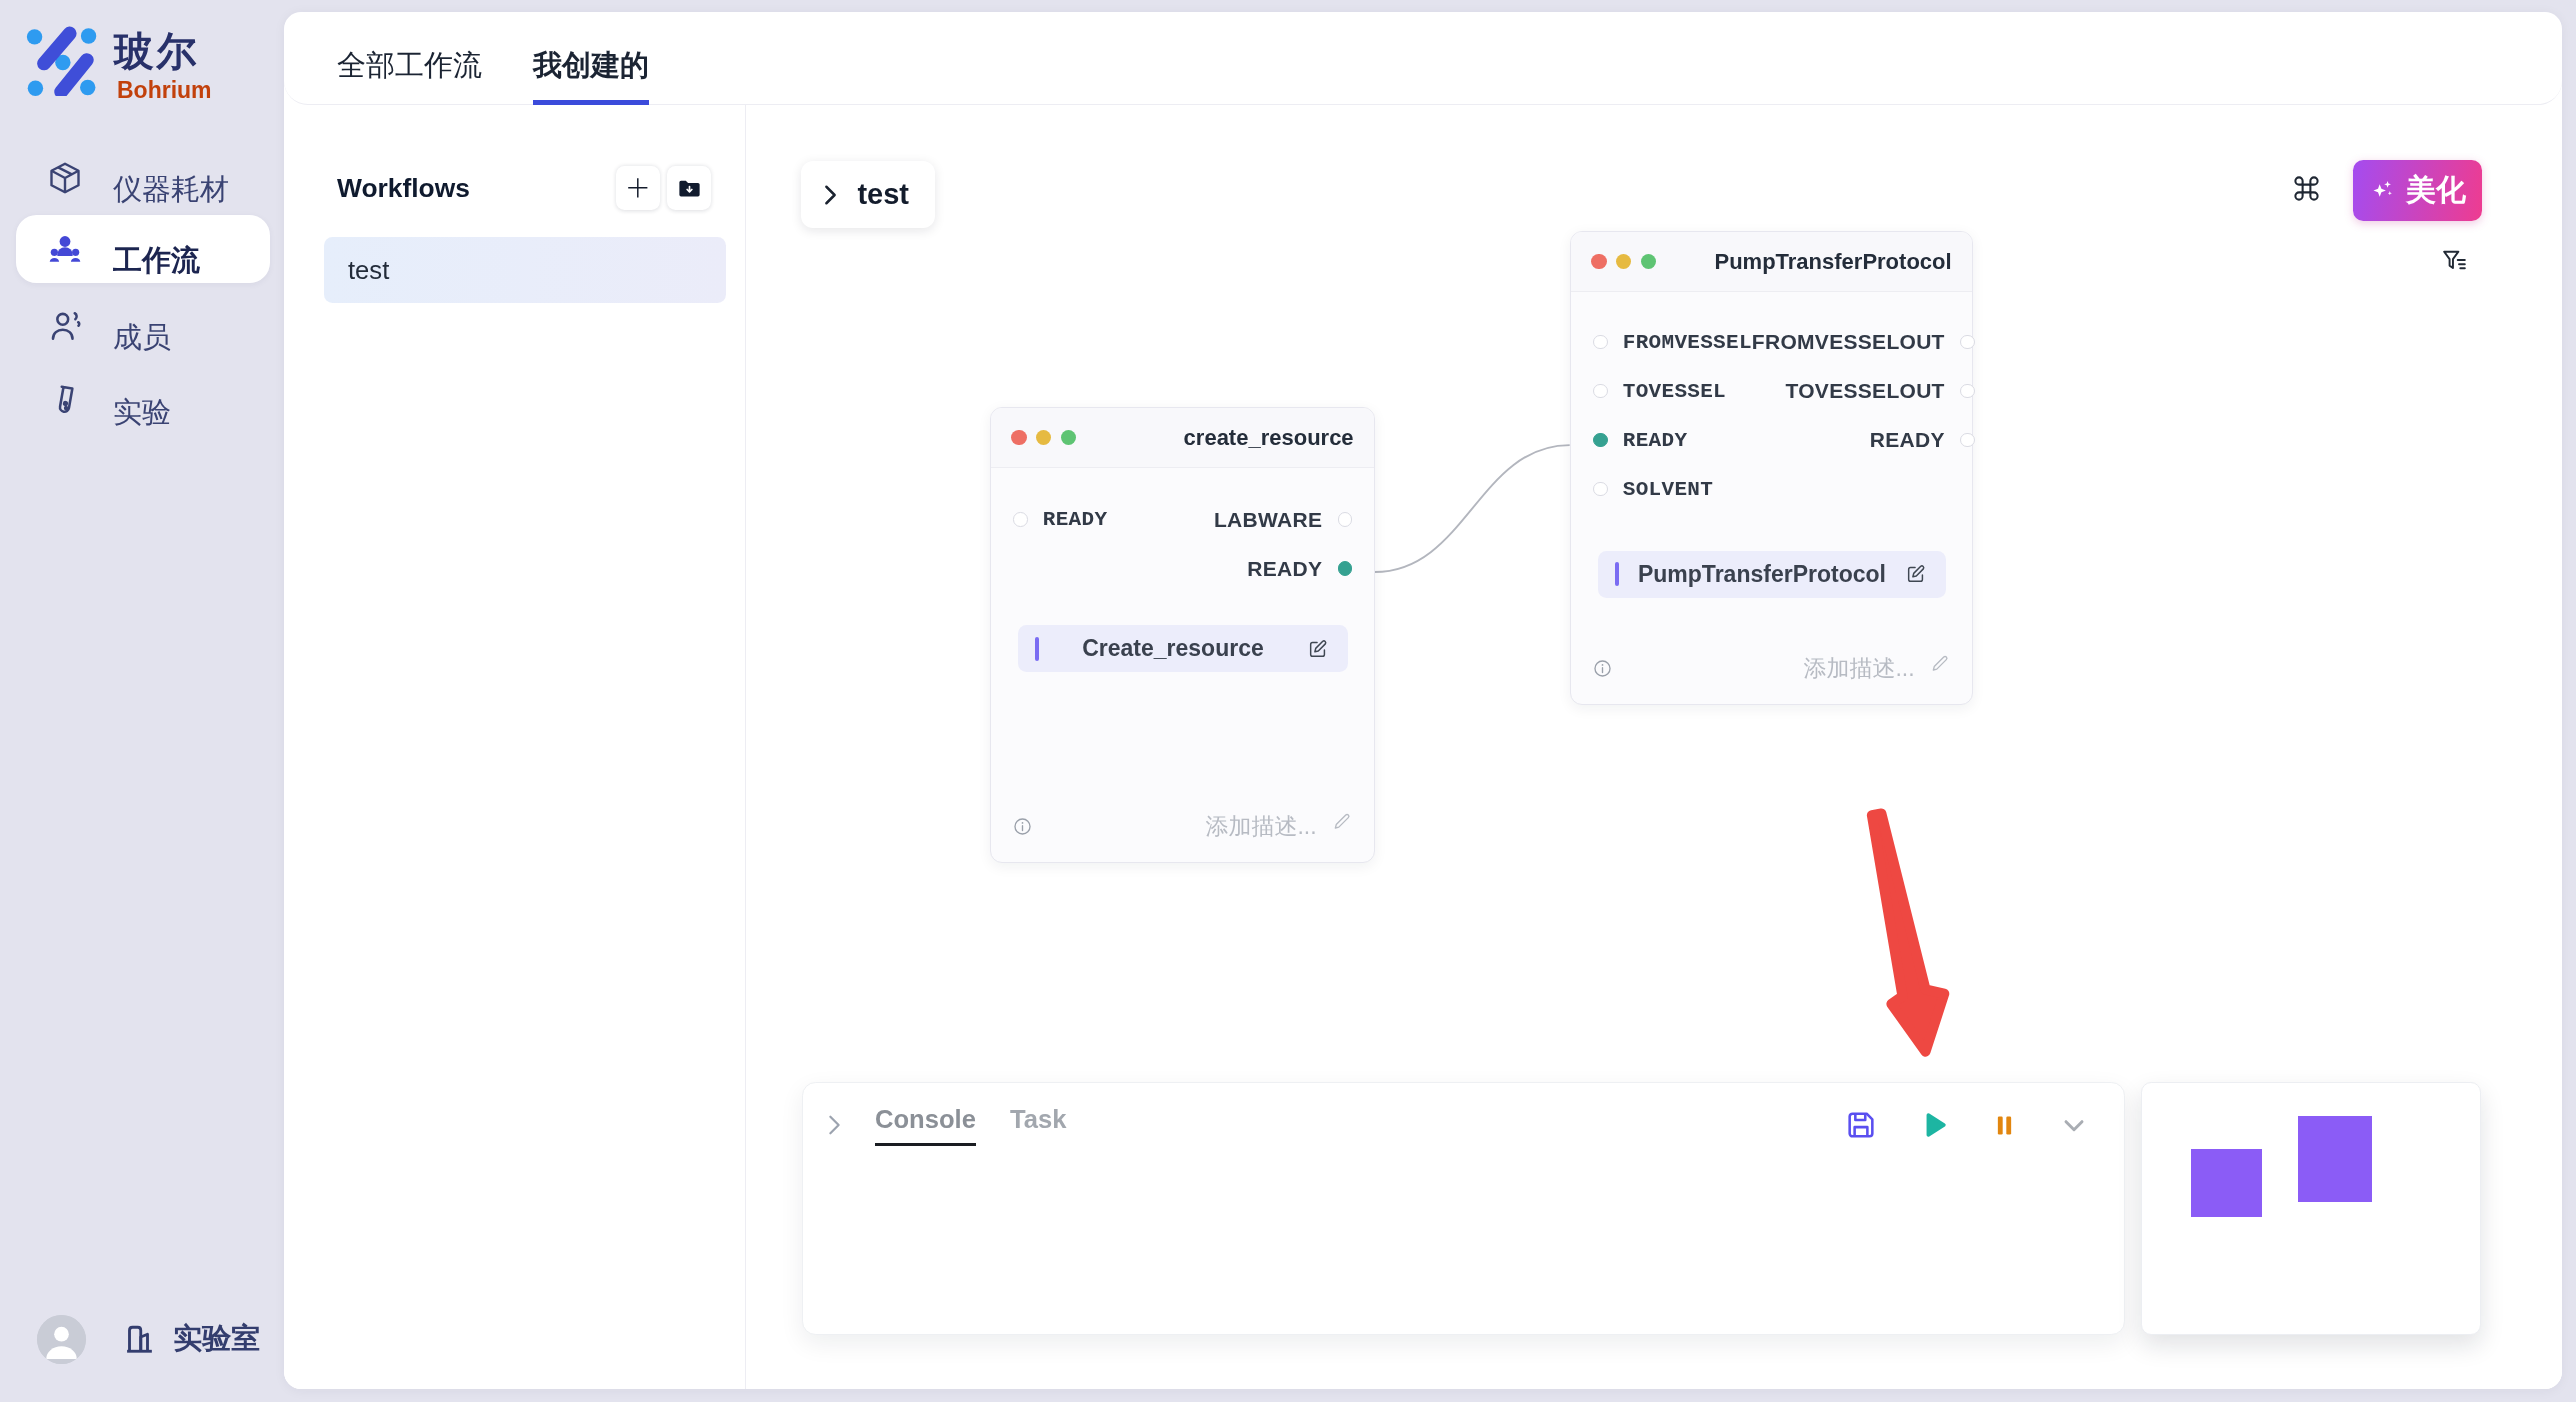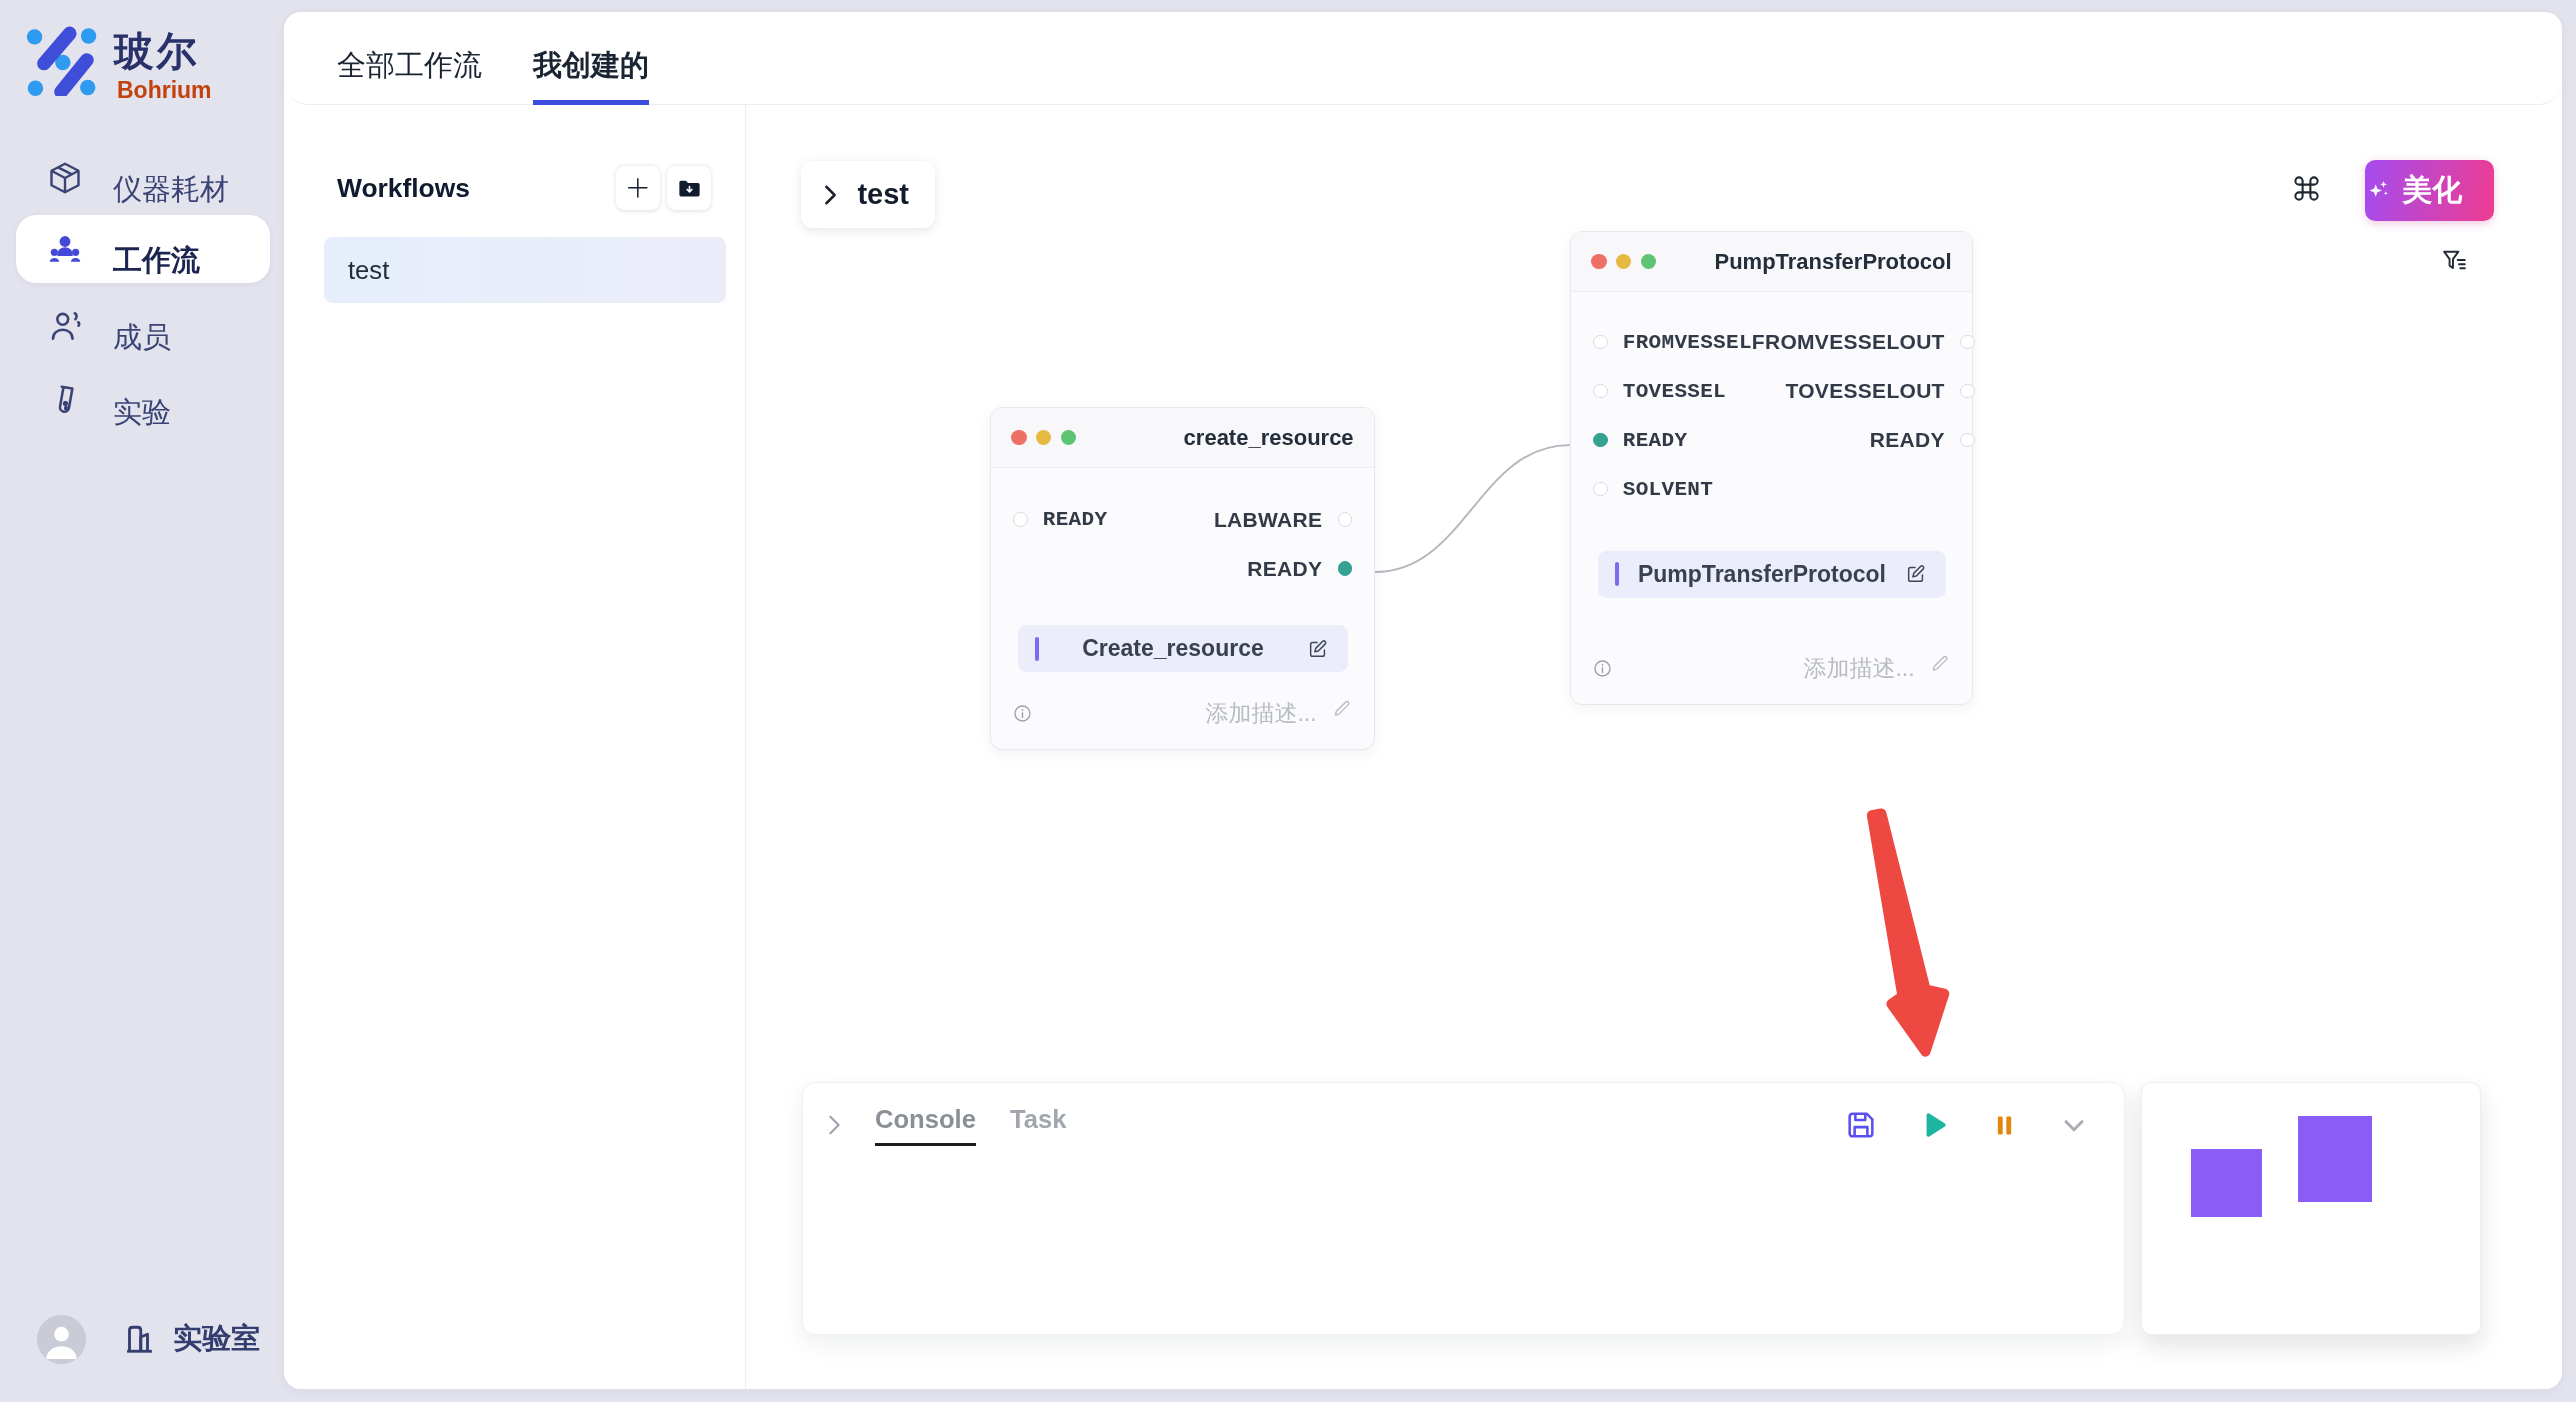--- a/index.html
+++ b/index.html
@@ -66,22 +66,22 @@
   .wire { position:absolute; left:0; top:0; pointer-events:none; }
 
   .breadcrumb-card { position:absolute; left:55px; top:56px; width:134px; height:67px;
     background:#fff; border-radius:12px; box-shadow:0 2.6px 10.2px rgba(20,24,40,.10);
     display:flex; align-items:center; padding:0 19px 0 20.4px; gap:17px; cursor:pointer; }
   .breadcrumb-card .bc-label { font-size:29px; font-weight:700; color:#131c2c; }
 
   .cmd-btn { position:absolute; left:1545px; top:68px; width:34px; height:34px; cursor:pointer; }
   .beautify-btn { position:absolute; left:1607px; top:55px; width:129px; height:61px;
     border-radius:10.2px; background:linear-gradient(100deg,#a44cf0 0%,#ee3c90 100%);
-    display:flex; align-items:center; gap:10.2px; cursor:pointer;
-    box-shadow:0 2.6px 8.5px rgba(200,60,150,.25);margin-left:12px; }
+    display:flex; align-items:center; justify-content:center; gap:10.2px; cursor:pointer;
+    box-shadow:0 2.6px 8.5px rgba(200,60,150,.25); }
   .beautify-btn .bt-label { color:#fff; font-size:30px; font-weight:600; }
   .filter-btn { position:absolute; left:1693px; top:141px; width:31px; height:32px; cursor:pointer; }
 
   
   .node { position:absolute; background:#fbfbfd; border:0.9px solid #e7e7ef; border-radius:12px;
     box-shadow:0 3.4px 13.6px rgba(25,28,50,.06); display:flex; flex-direction:column; }
   .node-header { height:60px; background:#f8f8fb; border-bottom:0.9px solid #ededf2;
     border-radius:11px 11px 0 0; display:flex; align-items:center; padding:0 20.4px; flex:0 0 60px; }
   .lights { display:flex; gap:9.4px; }
   .light { width:15.3px; height:15.3px; border-radius:50%; }
@@ -96,21 +96,21 @@
   .port-label { font-size:21px; font-weight:700; color:#323a47; letter-spacing:0.3px; }
   .node-pill { margin:32px 26.4px 0 27px; height:47px; background:#ecedfb; border-radius:8.5px;
     display:flex; align-items:center; cursor:pointer; }
   .pill-bar { width:4.3px; height:24px; border-radius:2.6px; background:#7a6cf2; margin-left:17px; }
   .pill-label { flex:1; text-align:center; font-size:23px; font-weight:700; color:#3a414e; }
   .pill-edit { margin-right:19px; width:22px; height:22px; }
   .node-footer { margin-top:auto; display:flex; align-items:center; padding:0 22px 20.4px; }
   .nf-right { margin-left:auto; display:flex; align-items:flex-start; gap:15px; cursor:pointer; }
   .nf-desc { font-size:23px; color:#b7bbc3; }
 
-  #node-create { left:244px; top:302px; width:385px; height:343px; }
+  #node-create { left:244px; top:302px; width:385px; height:456px; }
   #node-create .ports { padding-top:27px; }
   #node-pump { left:824px; top:126px; width:403px; height:474px; }
   #node-pump .ports { padding-top:25.6px; }
   #node-pump .node-pill { margin-top:37px; }
 
   
   .console-panel { position:absolute; left:56px; top:977px; width:1323px; height:253px;
     background:#fff; border:0.9px solid #eef0f3; border-radius:13.6px;
     box-shadow:0 8.5px 24px rgba(20,24,40,.07); }
   .console-header { display:flex; align-items:center; padding:22px 34px 0 22px; gap:31px; }

